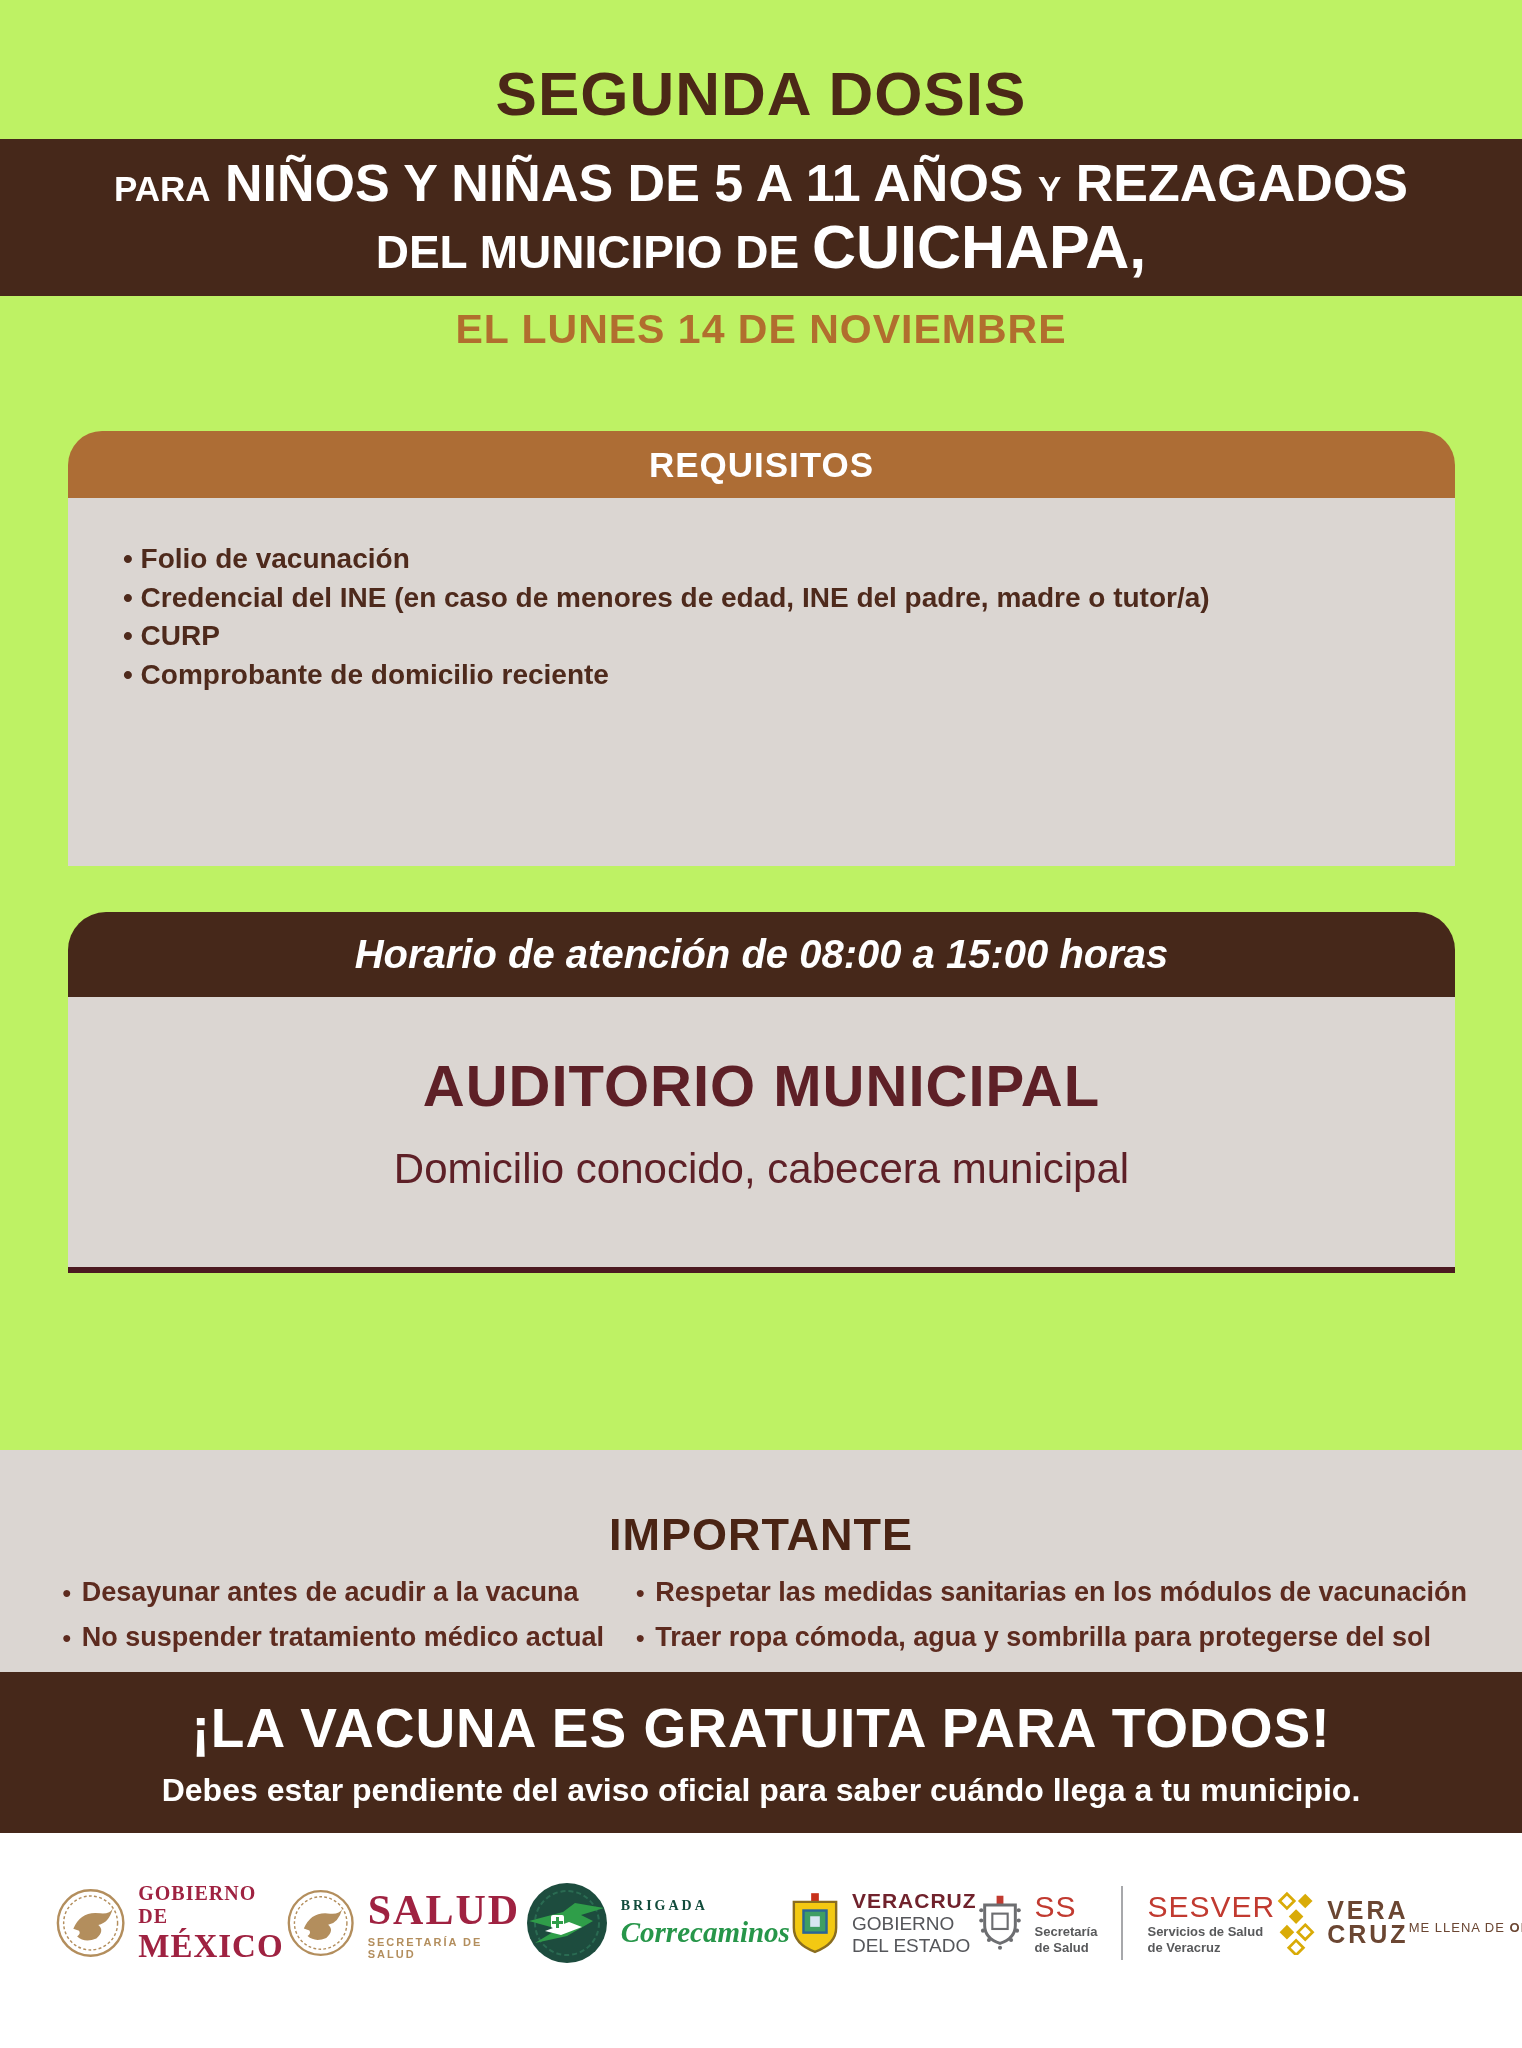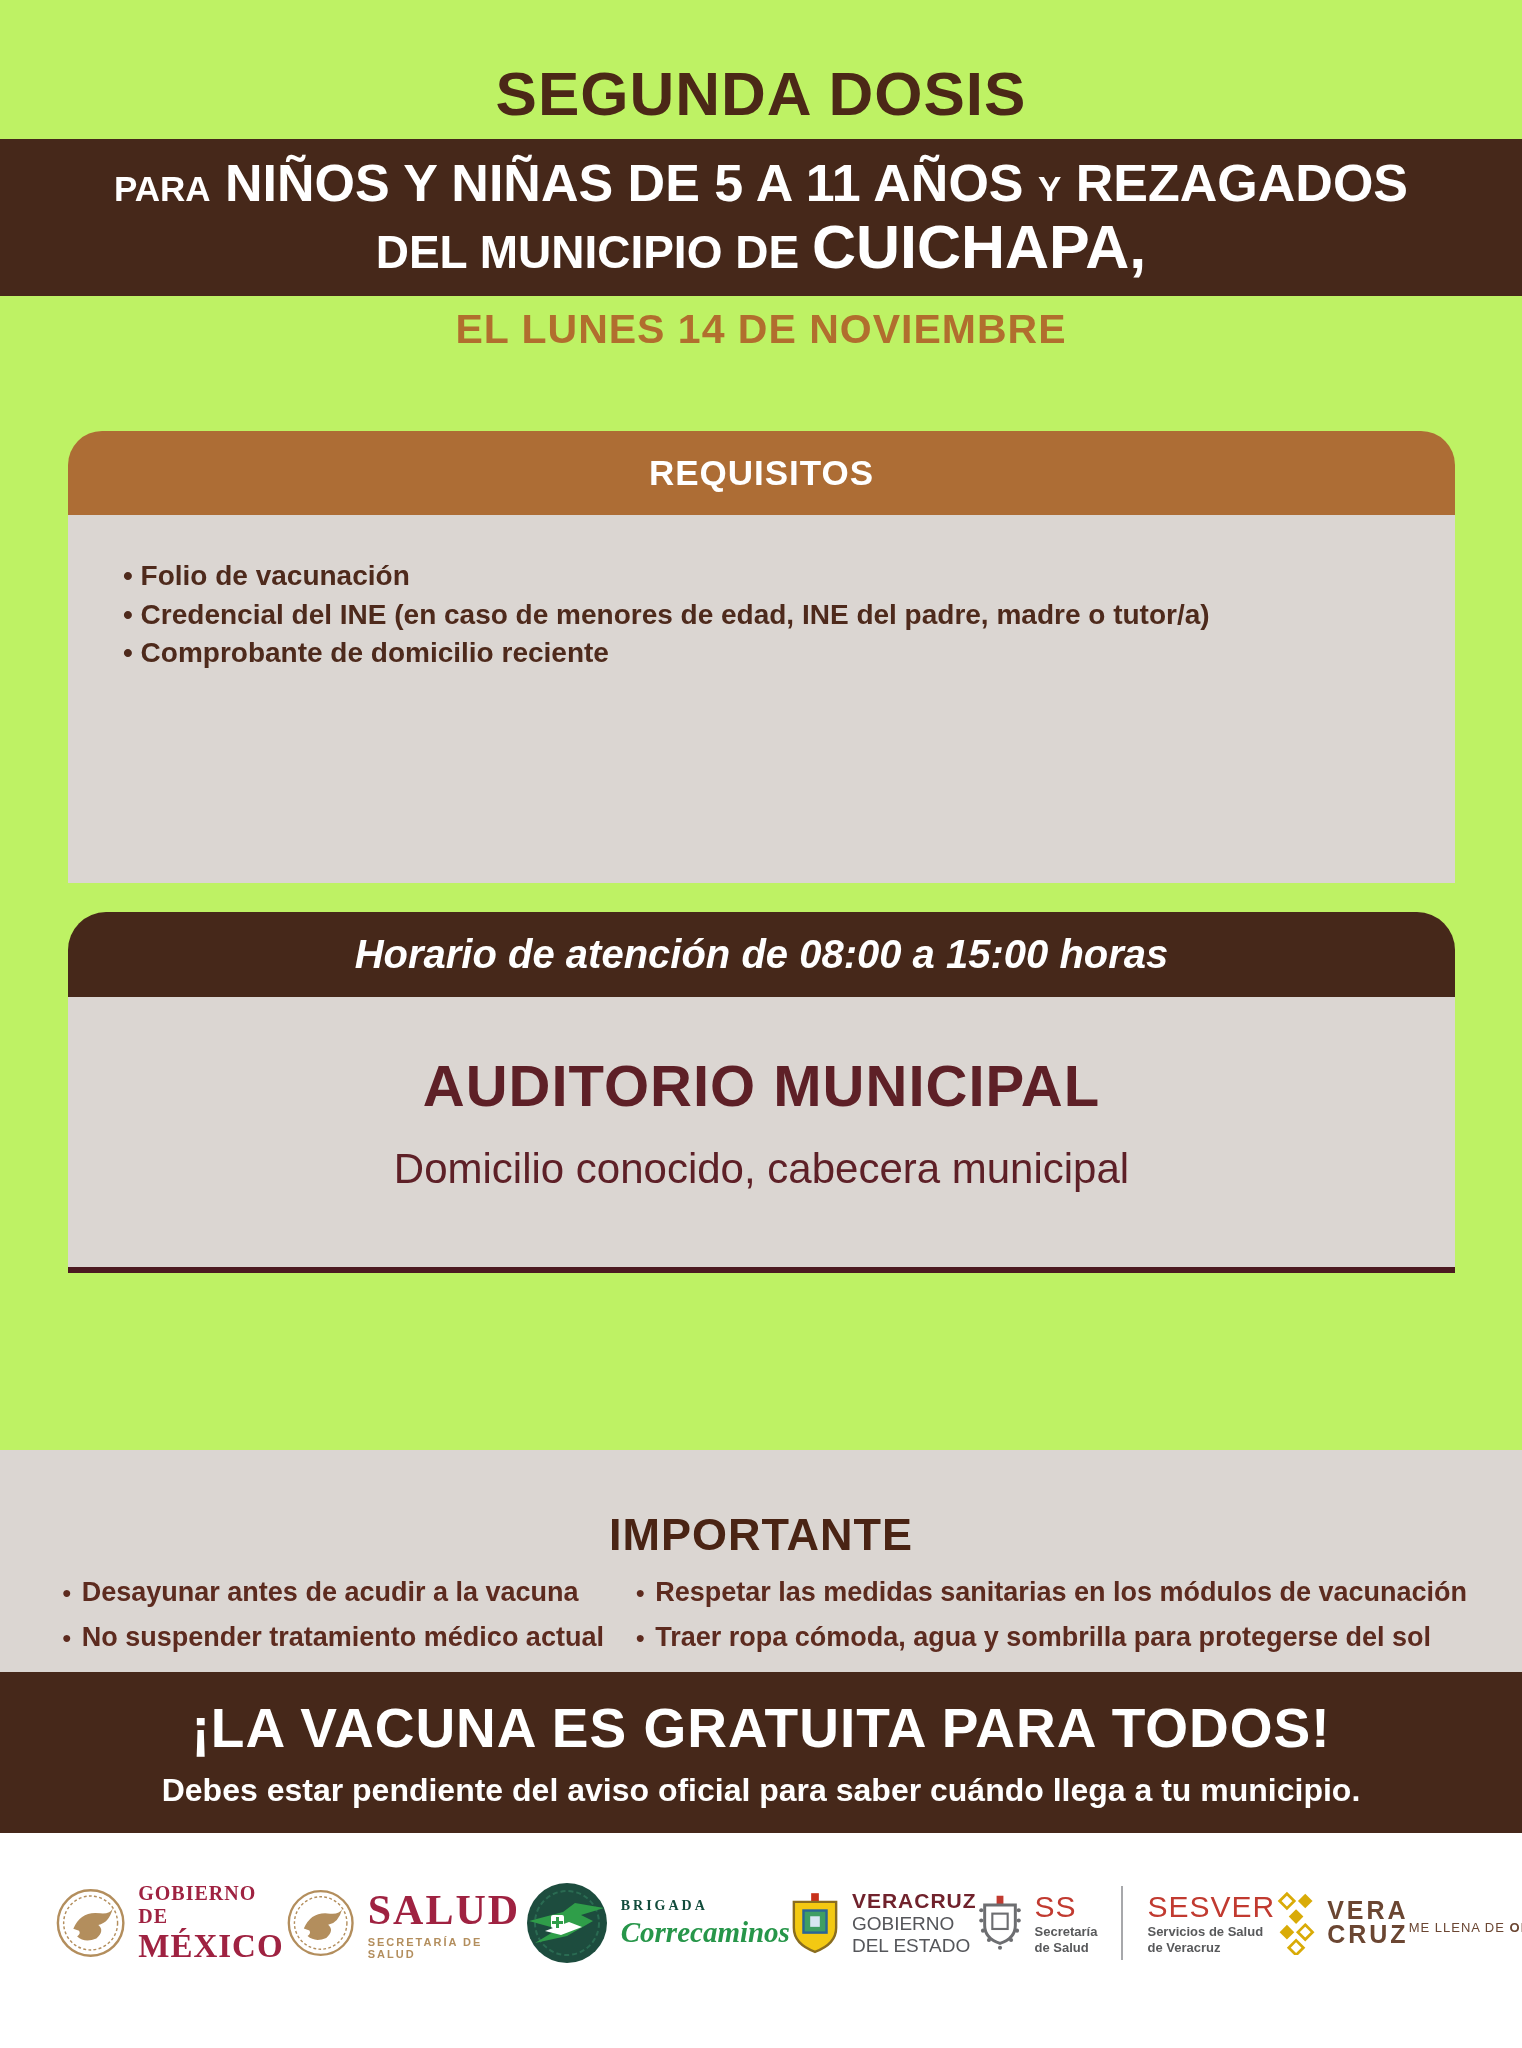--- a/index.html
+++ b/index.html
@@ -41,21 +41,21 @@
   }
 
   
   .card { position: absolute; left: 68px; width: 1387px; }
   .card-header {
     display: flex; align-items: center; justify-content: center;
     color: #ffffff;
   }
   .req { top: 431px; }
   .req .card-header {
-    height: 84px; background: #ad6d35;
+    height: 67px; background: #ad6d35;
     border-radius: 34px 34px 0 0;
     font-size: 35px; font-weight: bold; letter-spacing: 1px;
   }
   .req .card-body {
     background: #dbd6d2; height: 368px; box-sizing: border-box;
     padding: 42px 60px 0 55px;
   }
   .req-list {
     list-style: none; margin: 0; padding: 0;
     font-size: 28px; font-weight: bold; color: #4e2a1c; line-height: 1.38;
@@ -159,20 +159,21 @@
   <div class="date-line">EL LUNES 14 DE NOVIEMBRE</div>
 
   <section class="card req">
     <div class="card-header">
       <span>REQUISITOS</span>
     </div>
     <div class="card-body">
       <ul class="req-list">
         <li><span>Folio de vacunación</span><span class="normal"></span></li>
         <li><span>Credencial del INE (en caso de menores de edad, INE del padre, madre o tutor/a)</span><span class="normal"></span></li>
+        <li><span>CURP</span><span class="normal"></span></li>
         <li><span>Comprobante de domicilio reciente</span><span class="normal"></span></li>
       </ul>
     </div>
   </section>
 
   <section class="card hor">
     <div class="card-header">
       <span>Horario de atención de 08:00 a 15:00 horas</span>
     </div>
     <div class="card-body">

